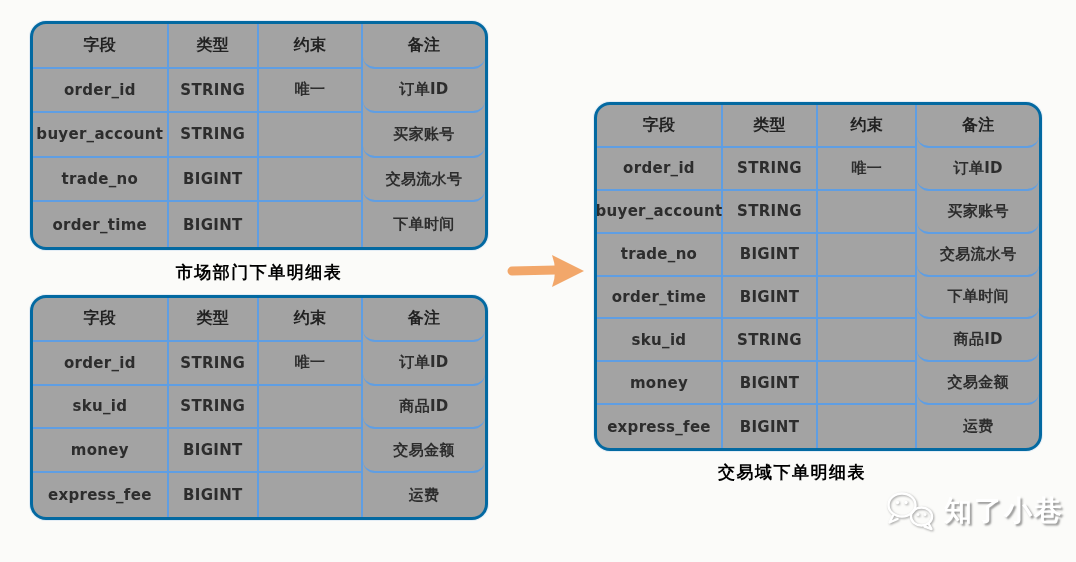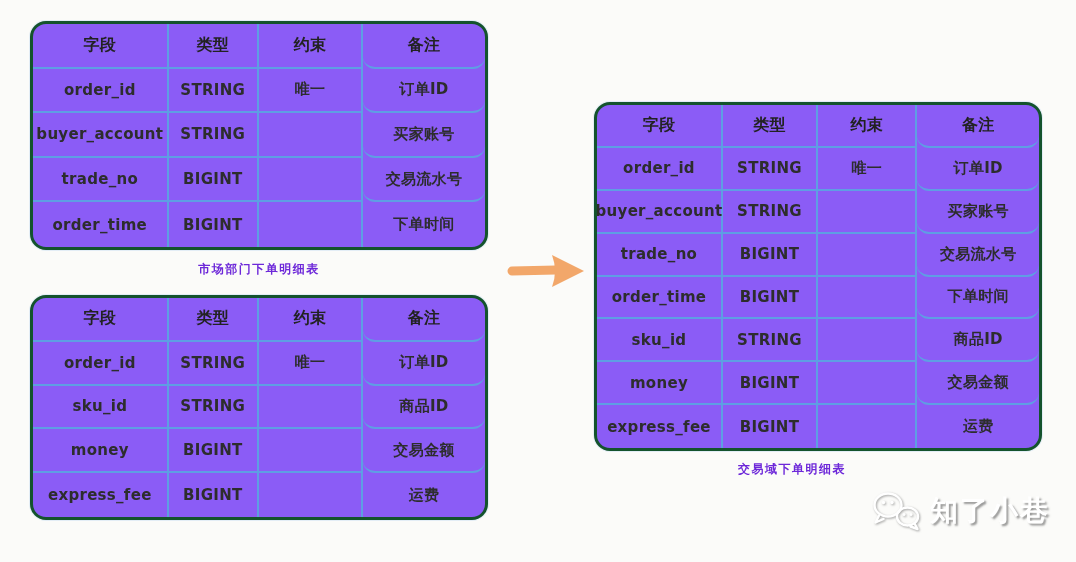--- a/index.html
+++ b/index.html
@@ -2,43 +2,43 @@
 <html><head>
 <meta charset="utf-8">
 <style>
   html,body{margin:0;padding:0;}
   body{
     width:1076px;height:562px;position:relative;overflow:hidden;
     background:#fbfbf9;
     font-family:"DejaVu Sans","Liberation Sans",sans-serif;
   }
   .tbl{
-    position:absolute;border:3px solid #14532d;border-radius:16px;
-    overflow:hidden;background:#8b5cf6;box-sizing:border-box;
+    position:absolute;border:3px solid #0369a1;border-radius:16px;
+    overflow:hidden;background:#a3a3a3;box-sizing:border-box;
     box-shadow:0 0 0 1px rgba(95,158,227,0.15);
   }
   .grid{display:grid;width:100%;height:100%;}
   #t1 .grid,#t2 .grid{grid-template-columns:30% 20% 23% 27%;grid-auto-rows:1fr;}
   #t3 .grid{grid-template-columns:28.5% 21.5% 22.5% 27.5%;grid-auto-rows:1fr;}
   .cell{
     display:flex;align-items:center;justify-content:center;
     border-right:2px solid #5f9ee3;border-bottom:2px solid #5f9ee3;
     font-size:15px;font-weight:600;color:#2d2d2d;letter-spacing:0.3px;
     white-space:nowrap;
   }
   .c4{border-right:none;border-radius:12px;}
   .rlast{border-bottom:none;}
   .head{font-size:16px;color:#222;}
   .caption{
-    position:absolute;text-align:center;font-size:12px;font-weight:700;
-    color:#6d28d9;letter-spacing:1.5px;
+    position:absolute;text-align:center;font-size:17px;font-weight:700;
+    color:#000000;letter-spacing:1.5px;
   }
   .arrow{position:absolute;left:506px;top:247px;width:86px;height:48px;}
   .watermark{
-    position:absolute;right:26px;top:490px;display:flex;align-items:center;gap:7px;
+    position:absolute;right:12px;top:490px;display:flex;align-items:center;gap:7px;
     color:#ffffff;font-size:28px;font-weight:700;letter-spacing:2px;
     text-shadow:2px 2px 2px rgba(90,90,90,0.6);
   }
   .wm-icon{filter:drop-shadow(1.5px 1.5px 1px rgba(90,90,90,0.55));}
 </style>
 </head>
 <body>
 
 <section class="tbl" id="t1" style="left:30px;top:21px;width:458px;height:229px;">
   <div class="grid">

